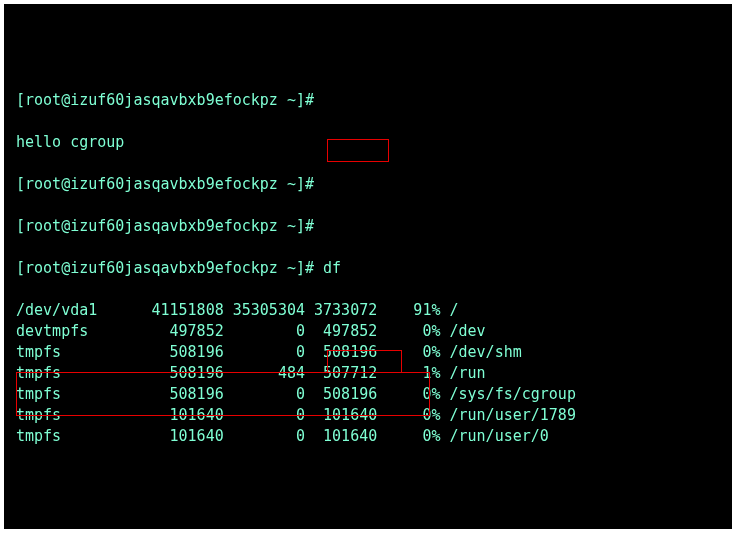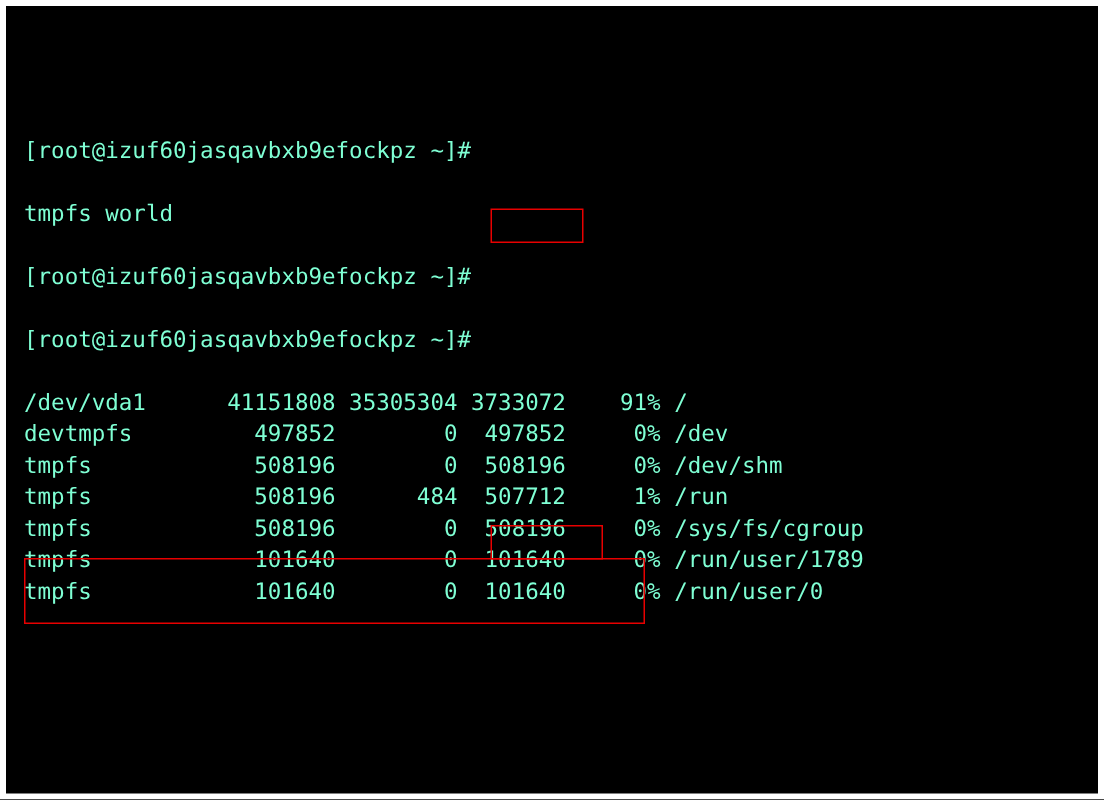--- a/index.html
+++ b/index.html
@@ -37,23 +37,24 @@
   .box2 { left: 323px; top: 346px; width: 73px;  height: 21px; }
   .box3 { left: 12px;  top: 368px; width: 412px; height: 42px; }
 </style>
 </head>
 <body>
 
 <div class="terminal">
 
 <span class="line"> </span>
 <span class="line"><span>[root@izuf60jasqavbxb9efockpz ~]# </span></span>
-<span class="line">tmpfs world</span>
+<span class="line">hello cgroup</span>
 <span class="line"><span>[root@izuf60jasqavbxb9efockpz ~]# </span></span>
 <span class="line"><span>[root@izuf60jasqavbxb9efockpz ~]# </span></span>
+<span class="line"><span>[root@izuf60jasqavbxb9efockpz ~]# </span><span>df</span></span>
 <span style="white-space: pre;">/dev/vda1      41151808 35305304 3733072    91% /
 devtmpfs         497852        0  497852     0% /dev
 tmpfs            508196        0  508196     0% /dev/shm
 tmpfs            508196      484  507712     1% /run
 tmpfs            508196        0  508196     0% /sys/fs/cgroup
 tmpfs            101640        0  101640     0% /run/user/1789
 tmpfs            101640        0  101640     0% /run/user/0
 </span>
 
 

